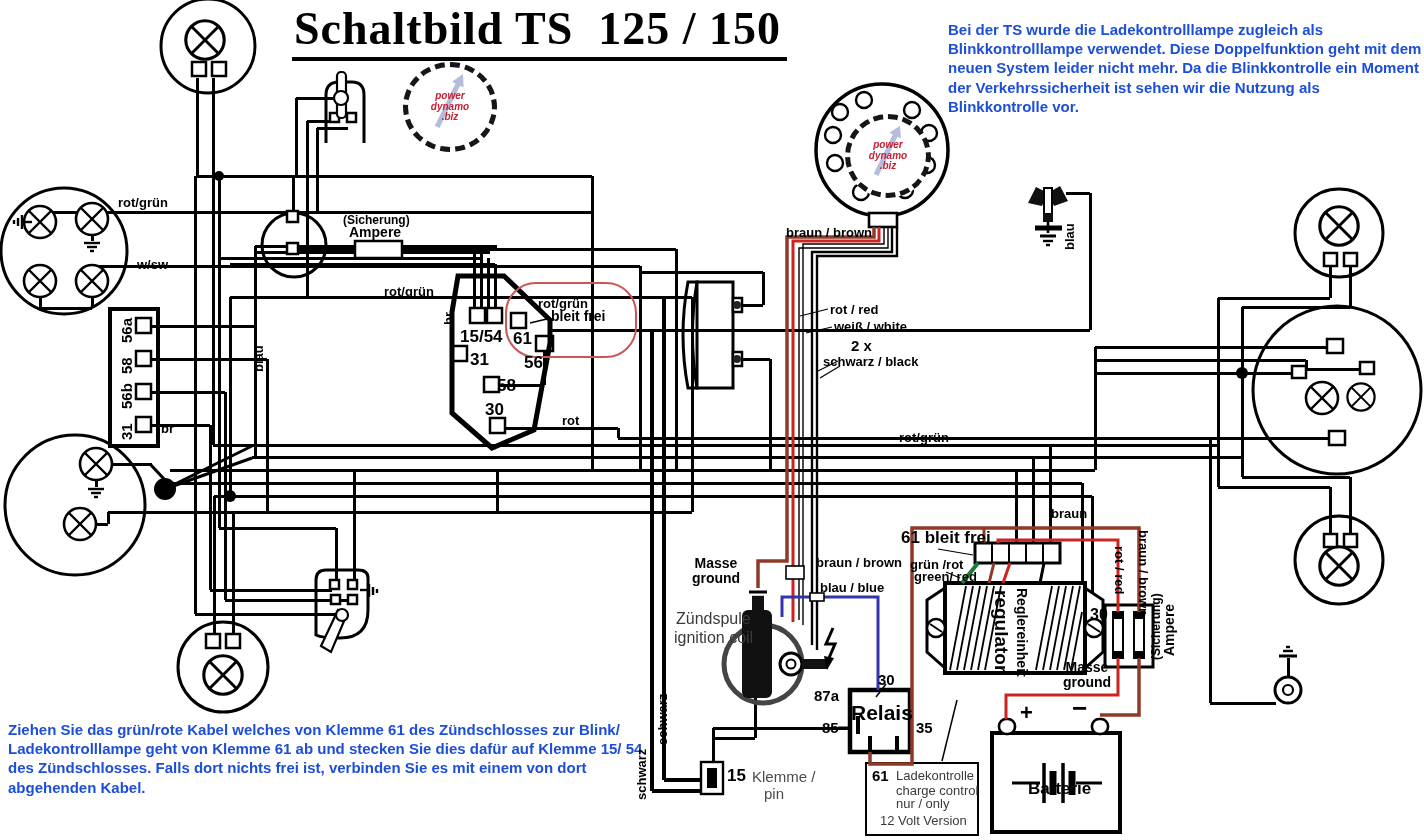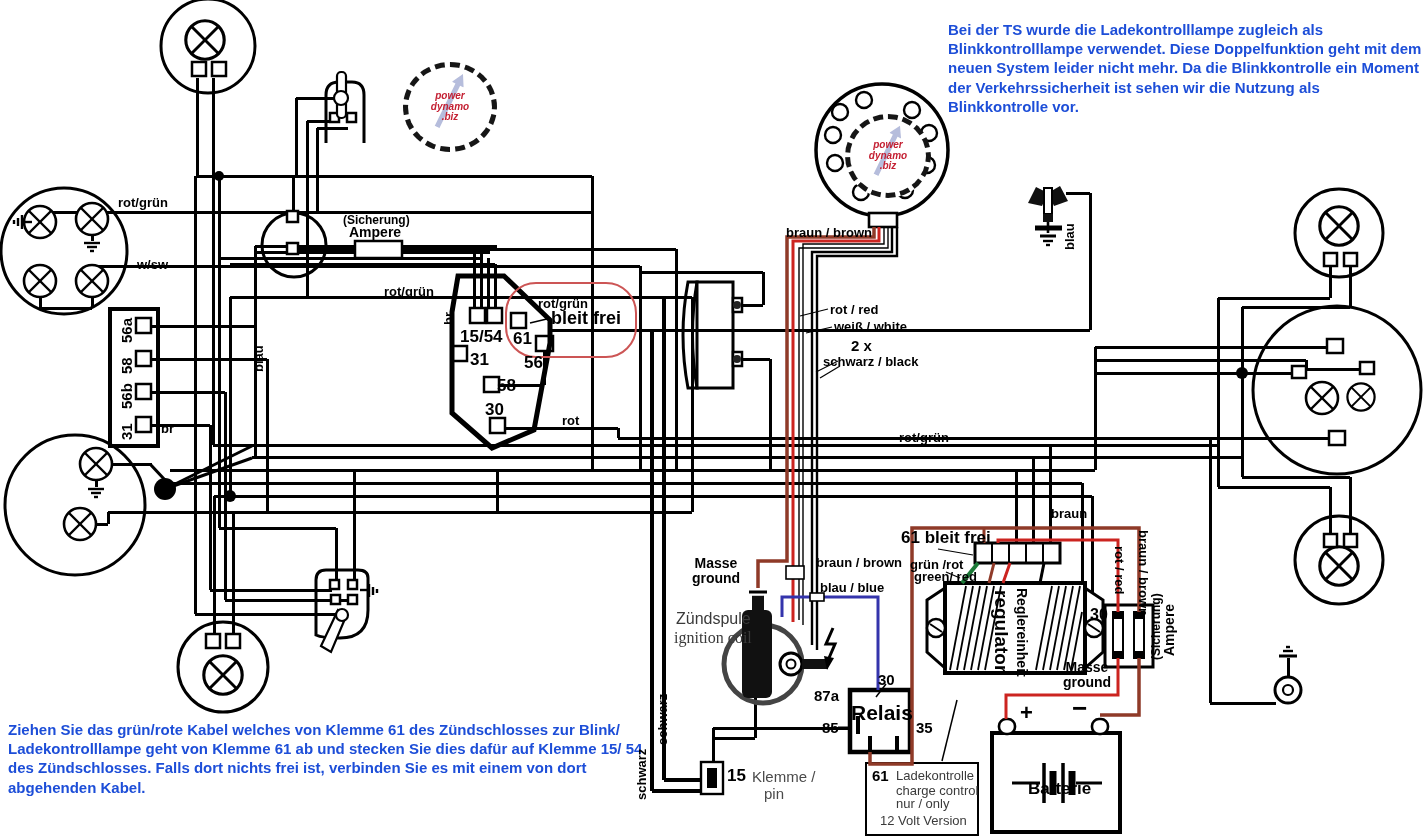--- a/index.html
+++ b/index.html
@@ -1,21 +1,21 @@
 <!DOCTYPE html>
 <html><head>
 <meta charset="utf-8">
 <style>
   html,body{margin:0;padding:0;background:#fff;}
   .stage{position:relative;width:1424px;height:840px;background:#ffffff;overflow:hidden;
          font-family:"Liberation Sans",sans-serif;}
   .stage svg{position:absolute;left:0;top:0;}
   .lab{position:absolute;font:bold 13px "Liberation Sans",sans-serif;color:#000;white-space:pre;z-index:5;}
   .sz12{font-size:12px;} .sz14{font-size:14px;} .sz15{font-size:15px;} .sz16{font-size:16px;}
-  .sz17{font-size:17px;} .sz19{font-size:18px;} .sz21{font-size:21px;} .sz22{font-size:22px;} .sz26{font-size:26px;}
+  .sz17{font-size:17px;} .sz19{font-size:14px;} .sz21{font-size:21px;} .sz22{font-size:22px;} .sz26{font-size:26px;}
   .gray{color:#3a3a3a;} .gray2{color:#4a4a4a;font-weight:bold;}
   .vlab{transform:rotate(-90deg);transform-origin:0 0;}
   .vrl{writing-mode:vertical-rl;}
   .title{position:absolute;left:292px;top:2px;font:bold 46px "Liberation Serif",serif;
          letter-spacing:1px;white-space:pre;border-bottom:4px solid #000;padding:0 6px 2px 2px;z-index:5;}
   .brand{position:absolute;left:489px;top:76px;font:italic 28px "Liberation Sans",sans-serif;z-index:5;}
   .note{position:absolute;font:bold 15px "Liberation Sans",sans-serif;line-height:1.28;color:#1d4ed8;z-index:5;}
   .note-tr{left:948px;top:20px;width:474px;}
   .note-bl{left:8px;top:720px;width:636px;}
   .logo{position:absolute;border:5px dashed #161616;border-radius:50%;background:#fff;z-index:6;
@@ -401,20 +401,21 @@
     <rect x="742" y="610" width="30" height="88" rx="6" fill="#111"></rect>
     <rect x="752" y="596" width="12" height="18" fill="#111"></rect>
     <circle cx="791" cy="664" r="11" fill="#fff" stroke="#000" stroke-width="3"></circle>
     <circle cx="791" cy="664" r="4.5" fill="#fff" stroke="#000" stroke-width="2"></circle>
     <rect x="802" y="659" width="26" height="10" fill="#111"></rect>
     <polyline points="833,628 826,644 835,644 829,658" fill="none" stroke="#000" stroke-width="3"></polyline>
     <polygon points="824,656 834,658 827,670" fill="#000"></polygon>
   </g>
 </svg>
 
+<div class="title">Schaltbild TS  125 / 150</div>
 
 <div class="logo small" style="left:403px;top:62px;width:84px;height:80px;">
   <div class="arrow"></div>
   <span>power</span>
   <span>dynamo</span>
   <span>.biz</span>
 </div>
 <div class="logo small" style="left:845px;top:114px;width:76px;height:74px;">
   <div class="arrow"></div>
   <span>power</span>
@@ -455,21 +456,21 @@
 <span class="lab" style="left:899px;top:430px;">rot/grün</span>
 <span class="lab" style="left:1051px;top:506px;">braun</span>
 <span class="lab sz17" style="left:901px;top:528px;">61 bleit frei</span>
 <span class="lab" style="left:910px;top:557px;">grün /rot</span>
 <span class="lab" style="left:914px;top:569px;">green/ red</span>
 <div class="mg" style="left: 690px; top: 556px; width: 52px; white-space: pre-line;">Masse
 ground</div>
 <span class="lab" style="left:816px;top:555px;">braun / brown</span>
 <span class="lab" style="left:820px;top:580px;">blau / blue</span>
 <span class="lab sz16 gray" style="left:676px;top:610px;font-weight:normal;">Zündspule</span>
-<span class="lab sz16 gray" style="left:674px;top:629px;font-weight:normal;font-family:Liberation Serif, serif;">ignition coil</span>
+<span class="lab sz16 gray" style="left:674px;top:629px;font-weight:normal;">ignition coil</span>
 <span class="lab vlab" style="left:634px;top:800px;">schwarz</span>
 <span class="lab vlab" style="left:655px;top:745px;">schwarz</span>
 <span class="lab sz15" style="left:814px;top:687px;">87a</span>
 <span class="lab sz15" style="left:878px;top:671px;">30</span>
 <span class="lab sz21" style="left:851px;top:701px;">Relais</span>
 <span class="lab sz15" style="left:822px;top:719px;">85</span>
 <span class="lab sz15" style="left:916px;top:719px;">35</span>
 <span class="lab sz17" style="left:727px;top:766px;">15</span>
 <span class="lab sz15 gray2" style="left:752px;top:768px;font-weight:normal;">Klemme /</span>
 <span class="lab sz15 gray2" style="left:764px;top:785px;font-weight:normal;">pin</span>

